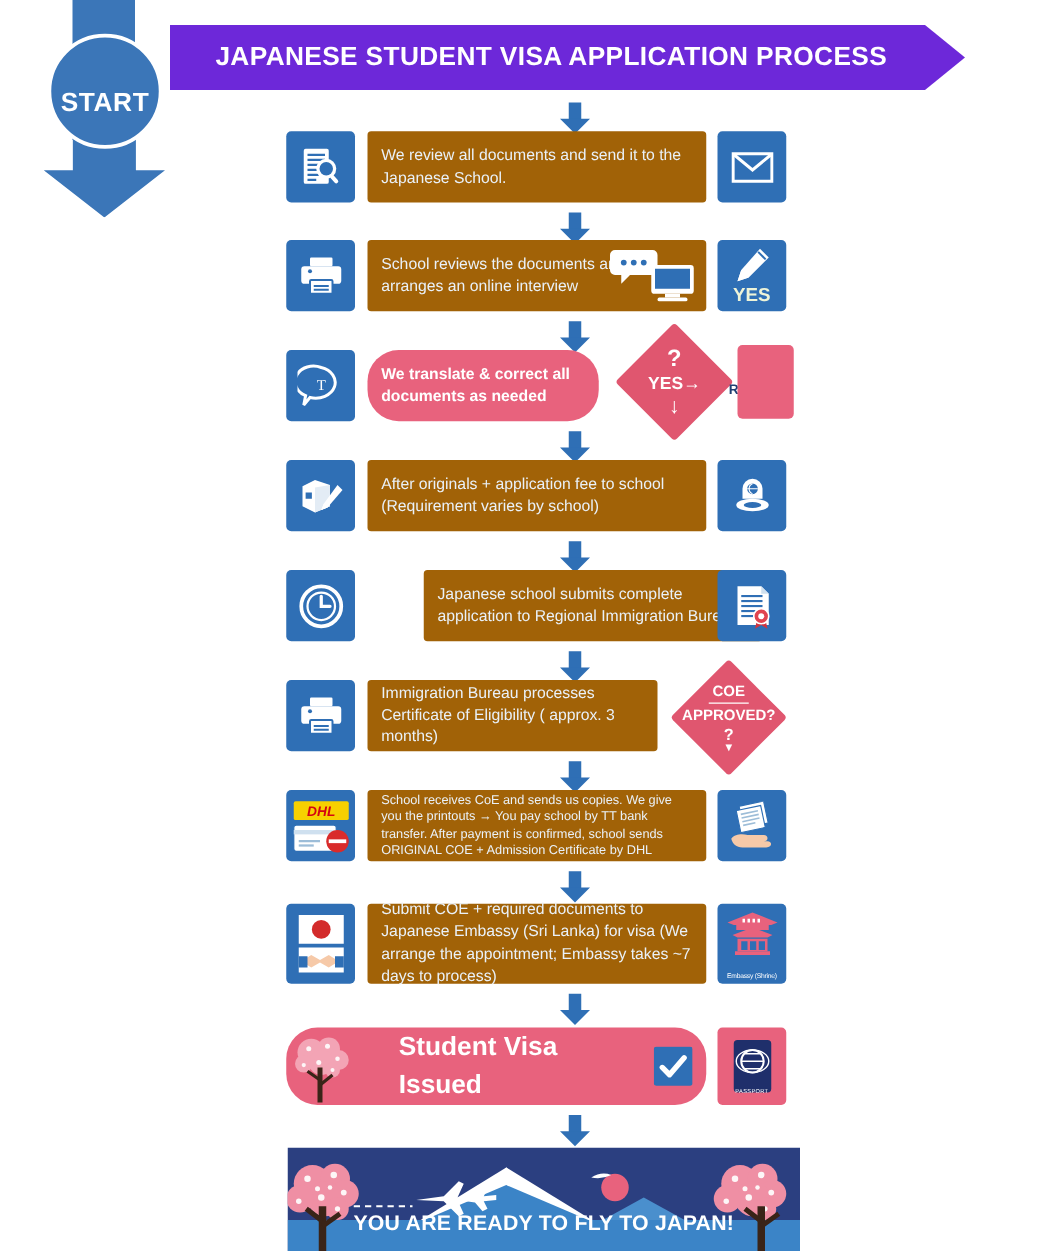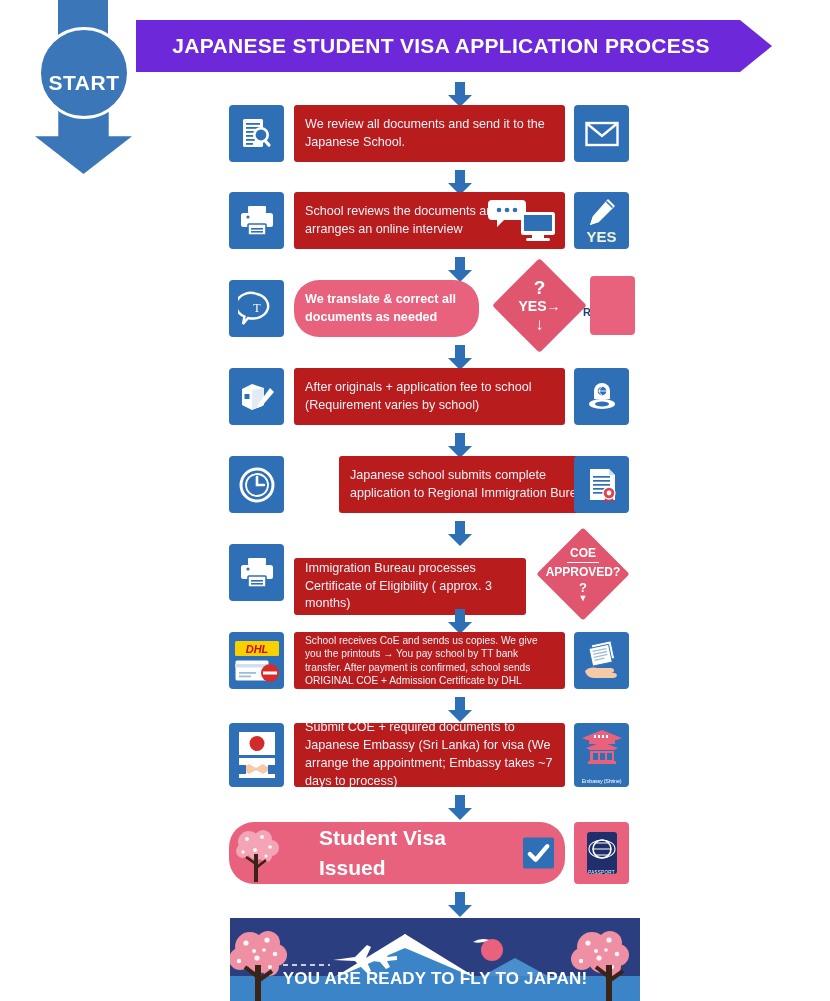--- a/index.html
+++ b/index.html
@@ -46,21 +46,21 @@
 
   
   .icon-box {
     position: absolute; width: 55px; border-radius: 4px;
     background: #2f6fb5; display: flex; align-items: center; justify-content: center;
     overflow: hidden;
   }
   .icon-box.pink { background: #e8627d; }
   .msg {
     position: absolute; border-radius: 3px;
-    background: #b91c1c; color: #eaf1f8;
+    background: #a16207; color: #eaf1f8;
     display: flex; flex-direction: column; justify-content: center;
     padding: 7px 11px; font-size: 12.6px; line-height: 1.42;
   }
   .msg.pink { background: #e8627d; color:#ffffff; font-weight: bold; border-radius: 25px; }
   .msg.small { font-size: 10.2px; line-height: 1.32; }
 
   
   .conn {
     position: absolute; width: 10px; background: #2f6fb5;
   }
@@ -267,21 +267,21 @@
   <div class="icon-box" style="left:229px; top:544px; height:57px;">
     <svg width="38" height="34" viewBox="0 0 38 34">
       <rect x="10" y="2" width="18" height="7" rx="1" fill="#fff"></rect>
       <rect x="3" y="9" width="32" height="14" rx="2.5" fill="#fff"></rect>
       <circle cx="10" cy="13" r="1.6" fill="#2f6fb5"></circle>
       <rect x="10" y="20" width="18" height="11" rx="1" fill="#fff" stroke="#2f6fb5" stroke-width="1.6"></rect>
       <rect x="13" y="24" width="12" height="1.6" fill="#2f6fb5"></rect>
       <rect x="13" y="27" width="12" height="1.6" fill="#2f6fb5"></rect>
     </svg>
   </div>
-  <div class="msg" style="left:294px; top:544px; width:232px; height:57px;margin-top:14px;">Immigration Bureau processes Certificate of Eligibility ( approx. 3 months)</div>
+  <div class="msg" style="left:294px; top:544px; width:232px; height:57px;">Immigration Bureau processes Certificate of Eligibility ( approx. 3 months)</div>
 
   <div class="diamond-wrap" style="left:528px; top:528px; width:110px; height:92px;">
     <div class="diamond" style="left:22px; top:13px; width:66px; height:66px;"></div>
     <div class="diamond-txt">
       <span style="font-size:12px; line-height:1.25; border-bottom:1.6px solid #fff; padding:0 3px 1px;">COE</span>
       <span style="font-size:12px; line-height:1.5;">APPROVED?</span>
       <span style="font-size:13px; line-height:1;">?</span>
       <span style="font-size:9px; line-height:.9;">▼</span>
     </div>
   </div>

